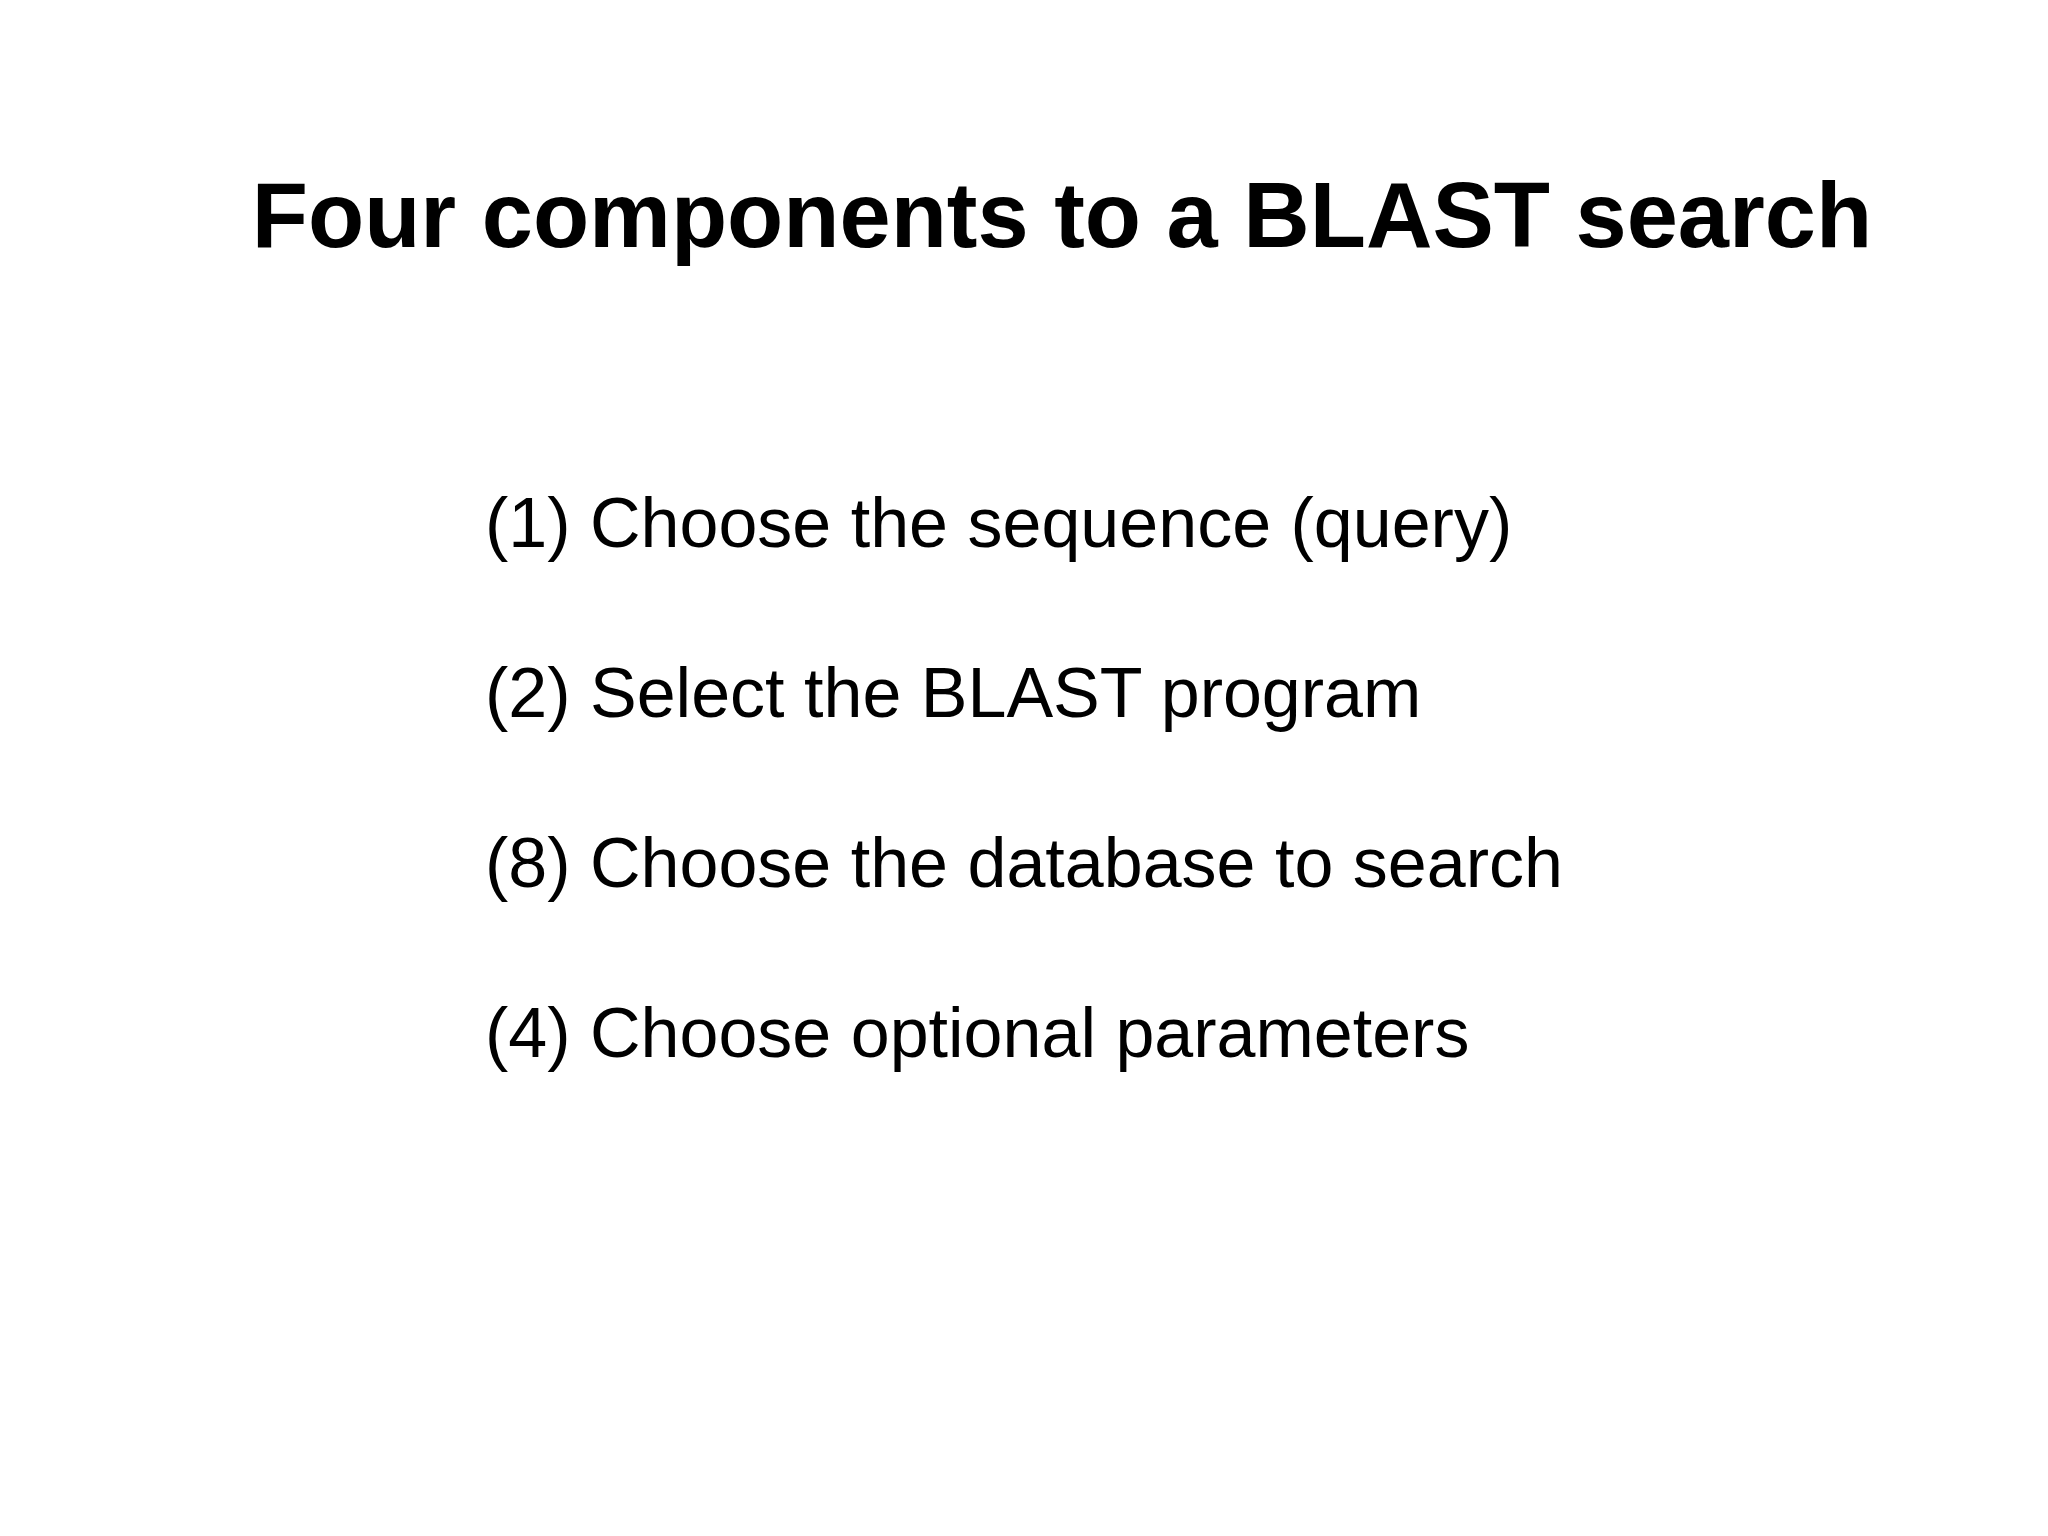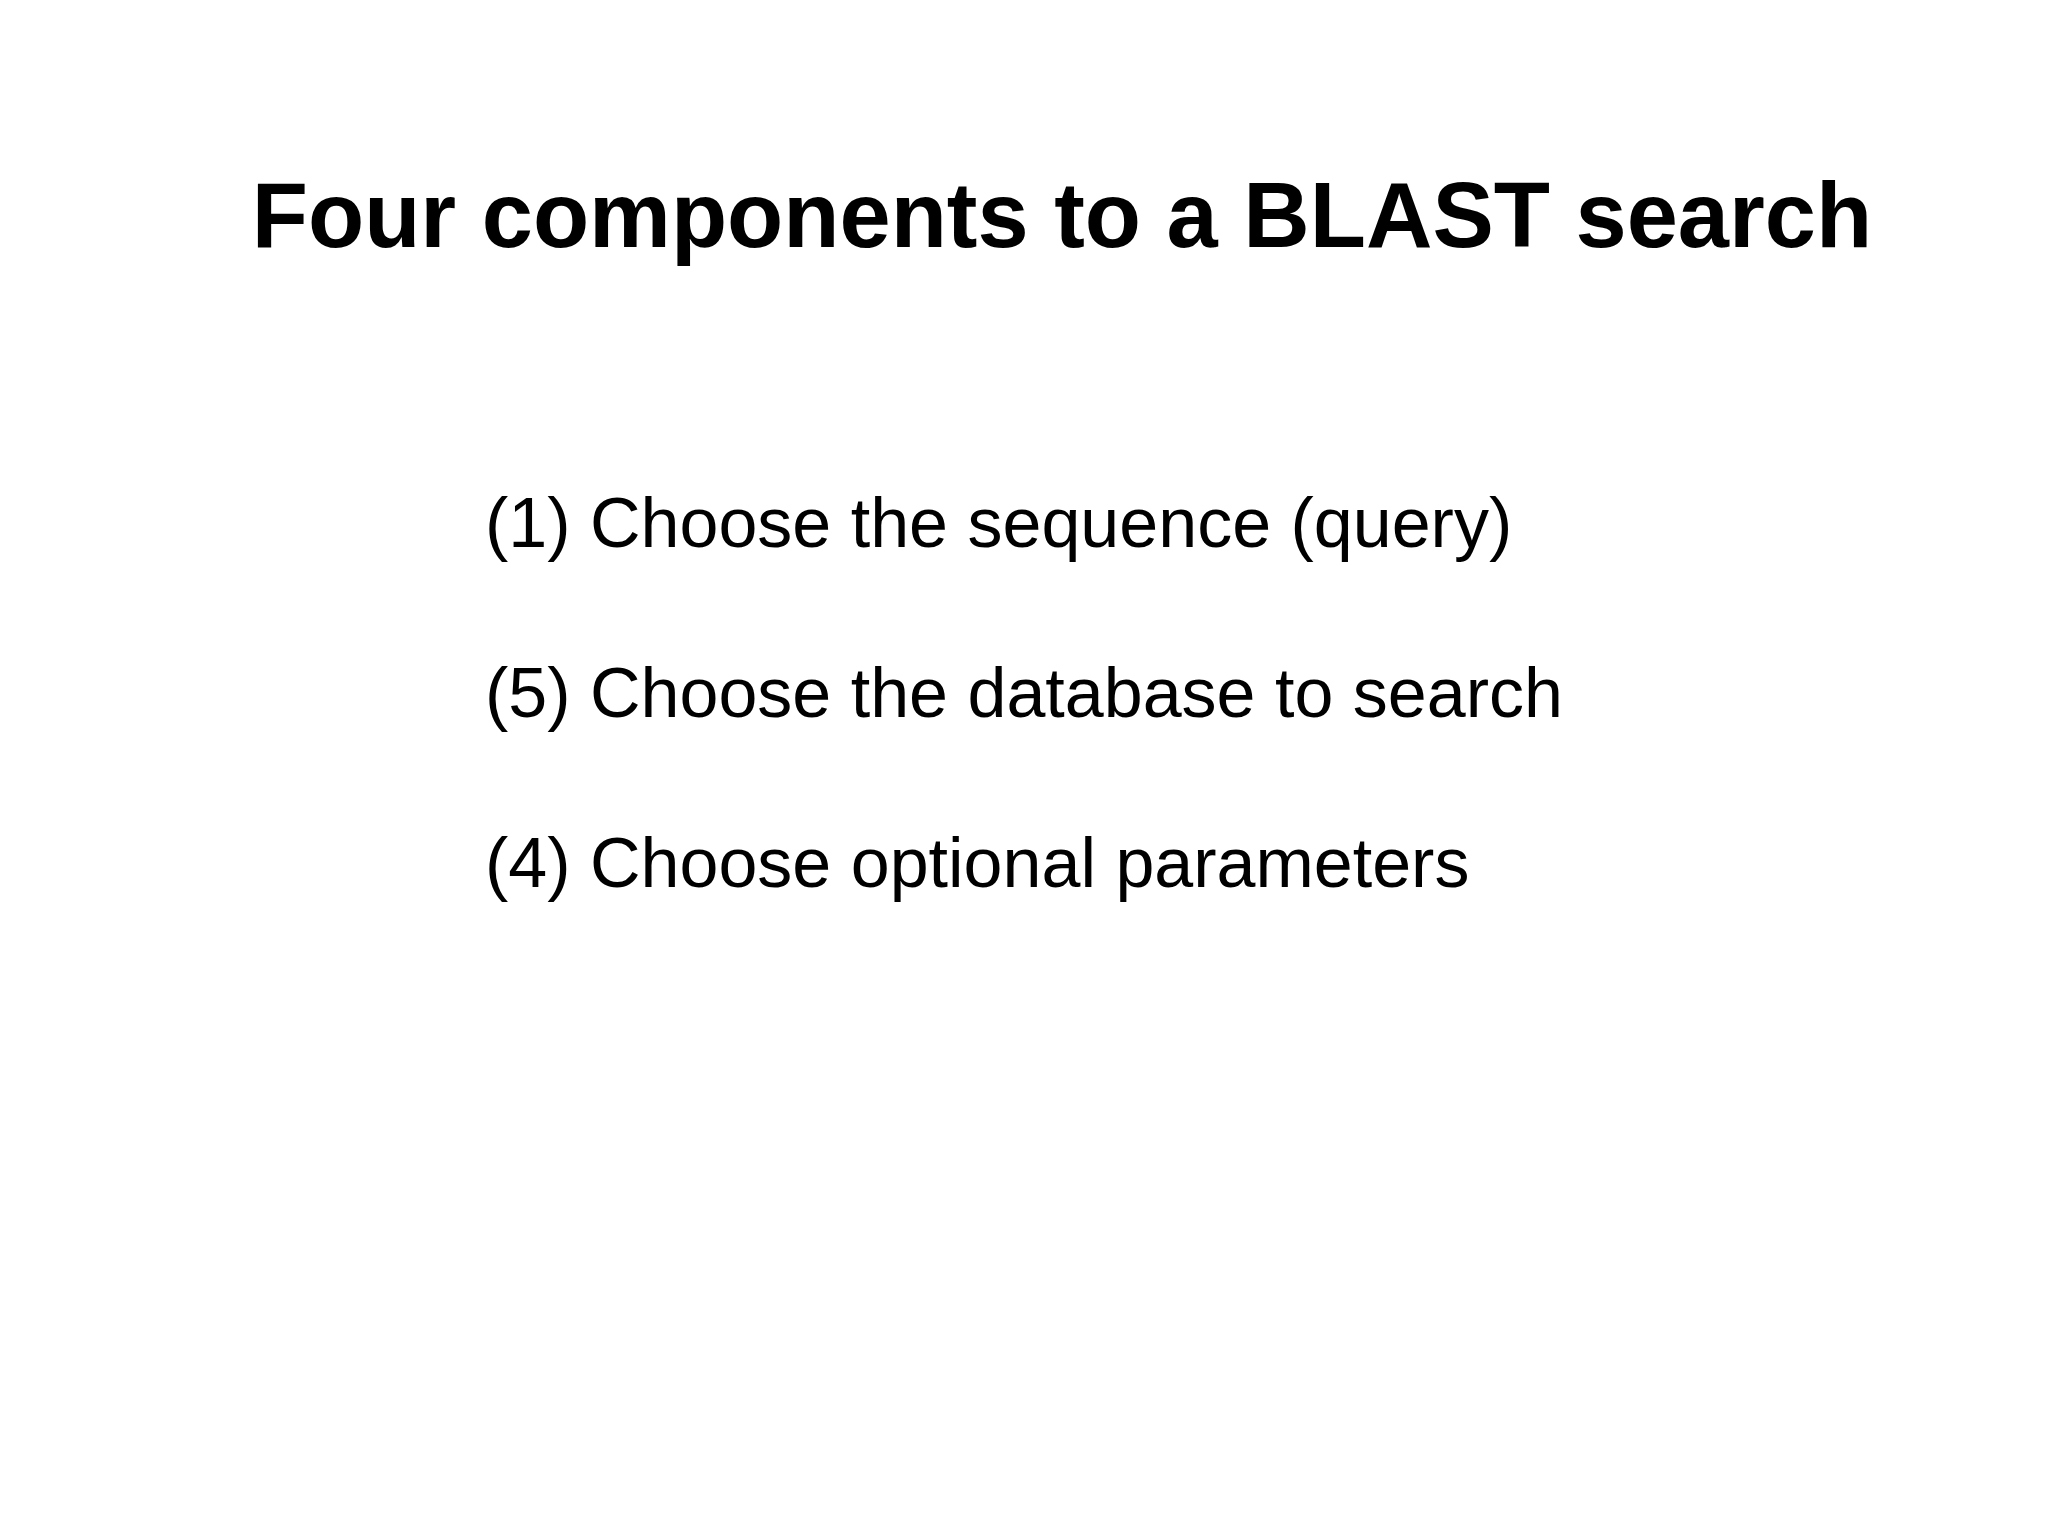--- a/index.html
+++ b/index.html
@@ -48,17 +48,18 @@
 </style>
 </head>
 <body>
 
 <div class="slide">
 
   <h1 class="slide-title">Four components to a BLAST search</h1>
 
   <div class="steps">
     <p class="step">(1) Choose the sequence (query)</p>
-    <p class="step">(5) Choose the database to search</p>
+    <p class="step">(2) Select the BLAST program</p>
+    <p class="step">(8) Choose the database to search</p>
     <p class="step">(4) Choose optional parameters</p>
   </div>
 
 </div>
 
 </body></html>

